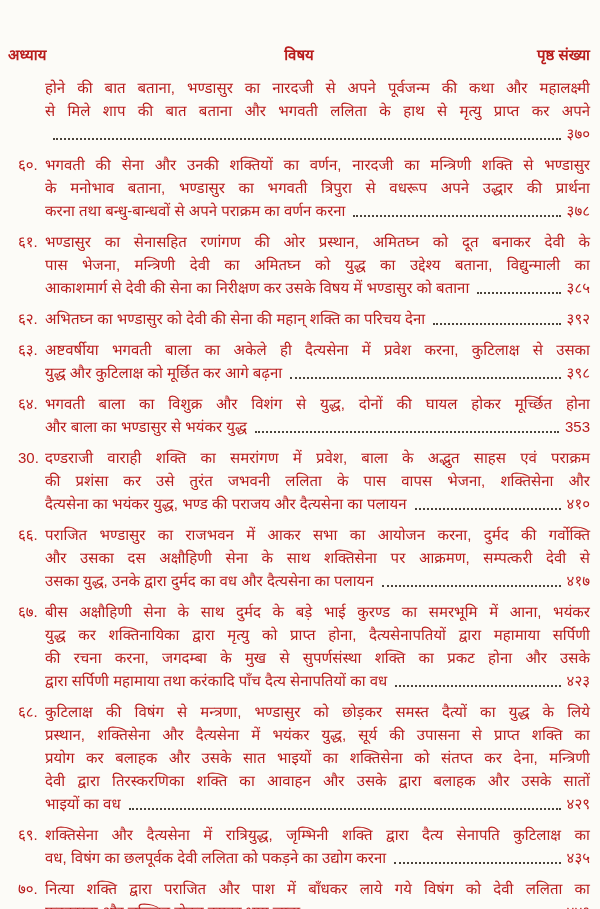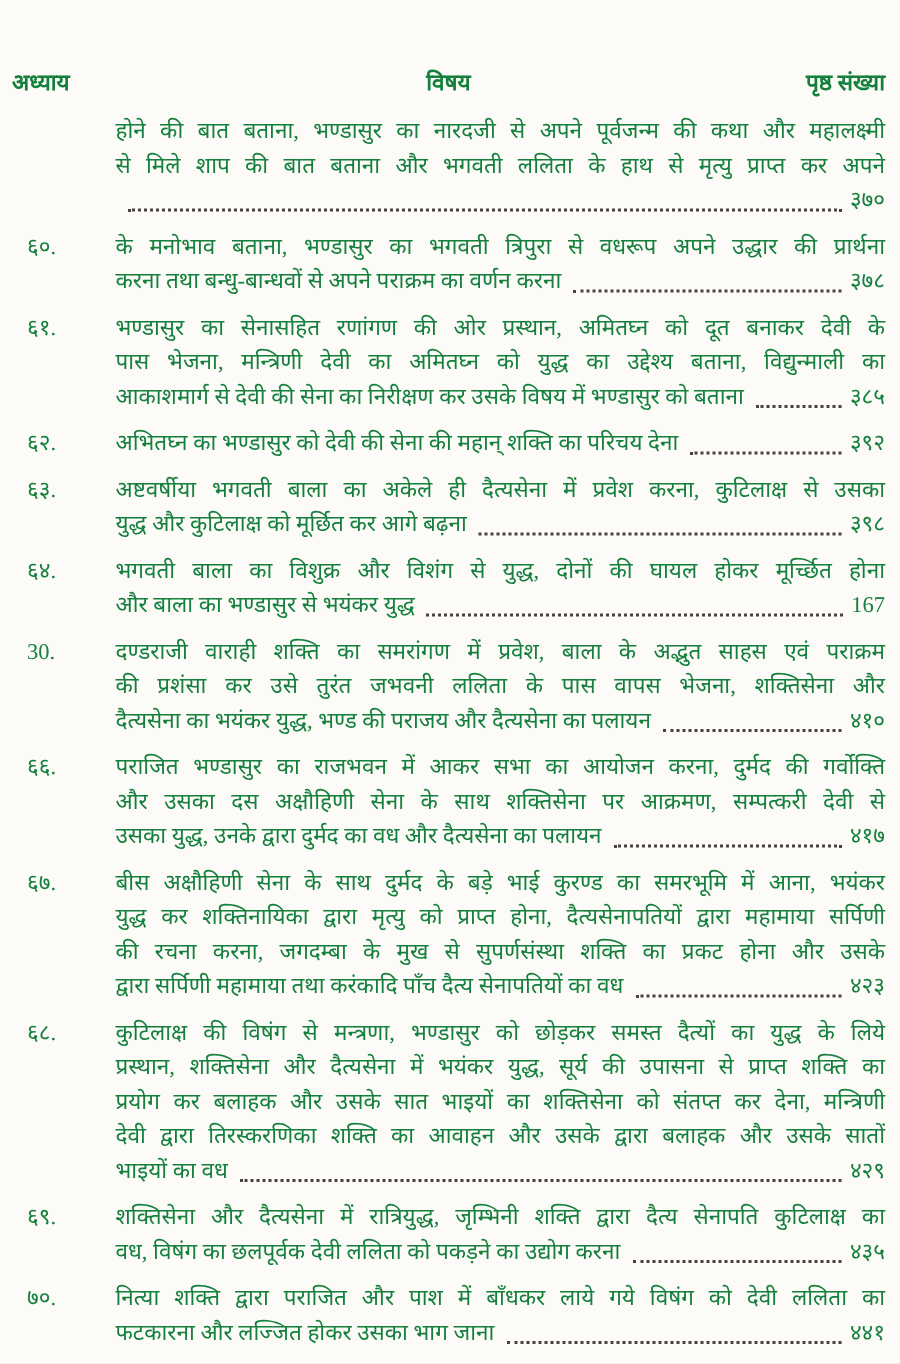--- a/index.html
+++ b/index.html
@@ -3,43 +3,42 @@
 <meta charset="utf-8">
 <style>
   * { margin: 0; padding: 0; box-sizing: border-box; }
   html, body { background: #e9e7e2; }
   .page {
     position: relative;
     width: 600px;
     height: 909px;
     margin: 0 auto;
     background: #fcfbf7;
-    color: #15803d;
-    font-family: Liberation Serif, serif;
+    color: #b91c1c;
+    font-family: Liberation Sans, sans-serif;
     padding: 6px 10px 0 8px;
     overflow: hidden;
   }
   .toc-header {
     display: grid;
     grid-template-columns: 1fr auto 1fr;
     align-items: baseline;
     font-weight: bold;
     font-size: 15px;
     padding: 2px 0 4px 0;
   }
   .toc-header .left  { text-align: left; }
   .toc-header .center{ }
   .toc-header .right { text-align: right; margin-top: 36px; }
   .entries { }
   .entry {
     display: flex;
     margin-top: 8px;
     font-size: 15px;
     line-height: 23px;
-    gap: 32px;
   }
   .num {
     flex: 0 0 37px;
     width: 37px;
     padding-left: 10px;
     white-space: nowrap;
   }
   .body { flex: 1 1 auto; min-width: 0; }
   .line-full {
     text-align: justify;
@@ -79,20 +78,21 @@
           <div class="line-last">
           <span class="leader"></span>
           <span class="pagenum">३७०</span>
         </div>
       </div>
     </div>
 
     <div class="entry">
       <div class="num">६०.</div>
       <div class="body">
+        <div class="line-full">भगवती की सेना और उनकी शक्तियों का वर्णन, नारदजी का मन्त्रिणी शक्ति से भण्डासुर</div>
           <div class="line-full">के मनोभाव बताना, भण्डासुर का भगवती त्रिपुरा से वधरूप अपने उद्धार की प्रार्थना</div>
           <div class="line-last">
           <span class="last-text">करना तथा बन्धु-बान्धवों से अपने पराक्रम का वर्णन करना</span>
           <span class="leader"></span>
           <span class="pagenum">३७८</span>
         </div>
       </div>
     </div>
 
     <div class="entry">
@@ -131,21 +131,21 @@
       </div>
     </div>
 
     <div class="entry">
       <div class="num">६४.</div>
       <div class="body">
         <div class="line-full">भगवती बाला का विशुक्र और विशंग से युद्ध, दोनों की घायल होकर मूर्च्छित होना</div>
           <div class="line-last">
           <span class="last-text">और बाला का भण्डासुर से भयंकर युद्ध</span>
           <span class="leader"></span>
-          <span class="pagenum">167</span>
+          <span class="pagenum">353</span>
         </div>
       </div>
     </div>
 
     <div class="entry">
       <div class="num">30.</div>
       <div class="body">
         <div class="line-full">दण्डराजी वाराही शक्ति का समरांगण में प्रवेश, बाला के अद्भुत साहस एवं पराक्रम</div>
           <div class="line-full">की प्रशंसा कर उसे तुरंत जभवनी ललिता के पास वापस भेजना, शक्तिसेना और</div>
           <div class="line-last">

